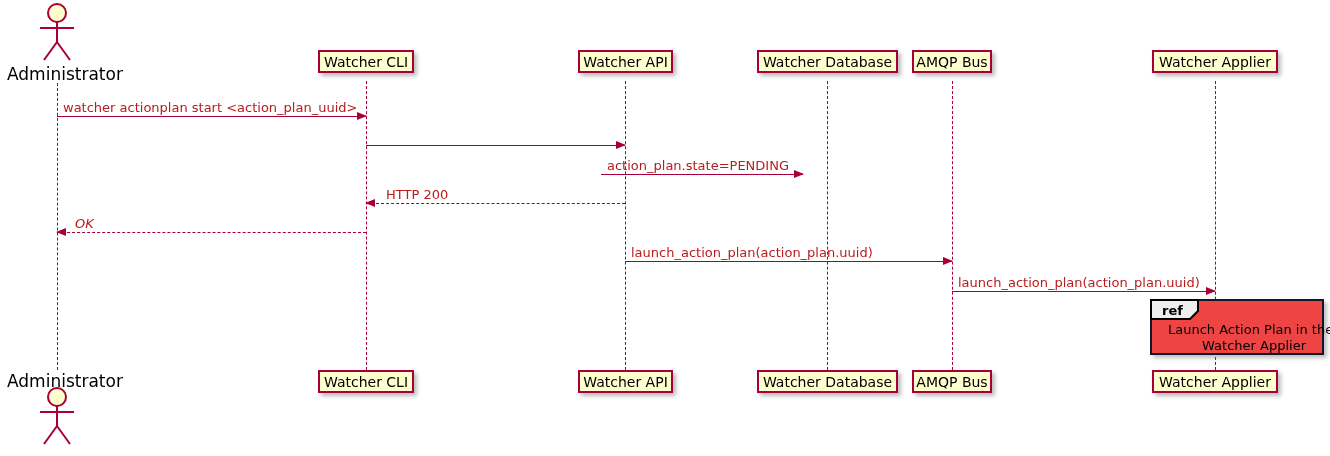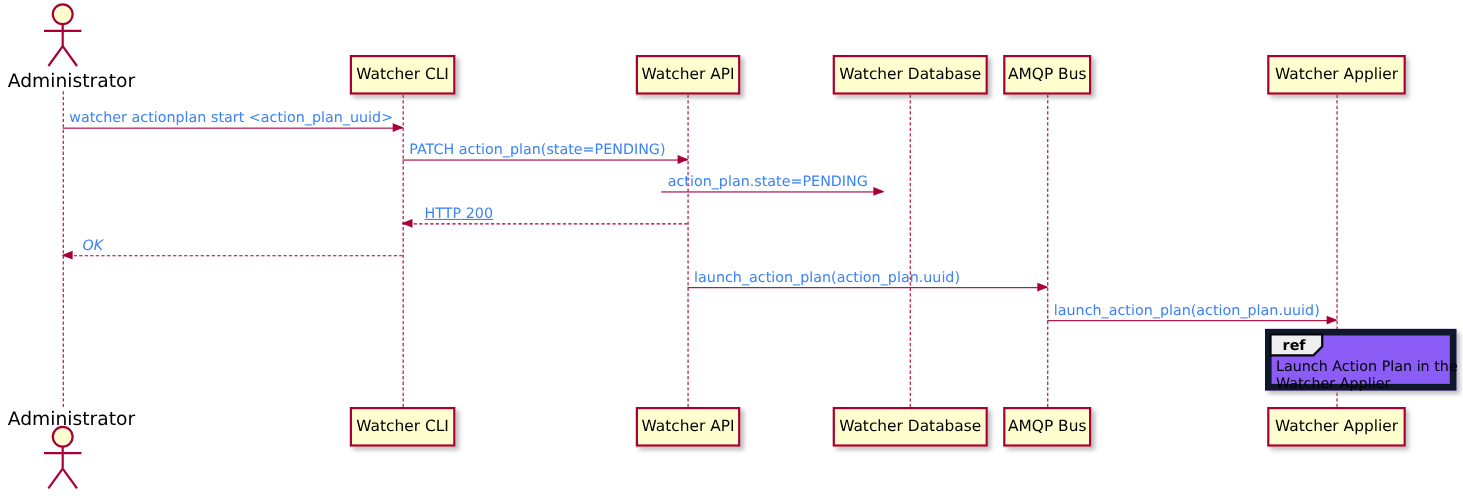--- a/index.html
+++ b/index.html
@@ -7,21 +7,21 @@
     position:relative;
     width:1330px;height:456px;
     background:#ffffff;
     font-family:"DejaVu Sans", sans-serif;
     color:#000;
     overflow:hidden;
   }
   
   .pbox{
     position:absolute;
-    height:36px;
+    height:23px;
     box-sizing:border-box;
     background:#FEFECE;
     border:2px solid #A80036;
     box-shadow:3px 3px 4px rgba(110,110,110,0.45);
     display:flex;align-items:center;justify-content:center;
     font-size:14px;
     white-space:nowrap;
   }
   
   .lifeline{
@@ -33,45 +33,46 @@
   
   .actor-label{
     position:absolute;
     width:100px;text-align:center;
     font-size:17px;white-space:nowrap;
   }
   
   .msg{position:absolute;height:18px;}
   .mlabel{
     position:absolute;top:0;left:6px;
-    font-size:13px;white-space:nowrap;color:#3b82f6;text-align:right;
+    font-size:13px;white-space:nowrap;color:#b91c1c;text-align:right;
   }
   .mline{
     position:absolute;top:16px;left:0;right:0;height:0;
     border-top:1px solid #A80036;
   }
   .mline.dashed{border-top-style:dashed;}
   .ah{position:absolute;top:12px;width:0;height:0;
     border-top:4.5px solid transparent;border-bottom:4.5px solid transparent;}
   .ah.right{right:-1px;border-left:10px solid #A80036;}
   .ah.left{left:-1px;border-right:10px solid #A80036;}
   
   .ref-box{
     position:absolute;
     box-sizing:border-box;
-    background:#8b5cf6;
-    border:6px solid #0f172a;
+    background:#ef4444;
+    border:2px solid #0f172a;
     box-shadow:3px 3px 4px rgba(110,110,110,0.45);
   }
   .ref-tab{position:absolute;left:-2px;top:-2px;}
   .ref-body{
     margin-top:20px;
-    padding:1px 4px;
+    padding:1px 16px;
     font-size:13px;line-height:16px;
     white-space:nowrap;
+    text-align:right;
   }
 </style>
 </head>
 <body>
 
 <div id="canvas">
 
   <div class="lifeline" style="left:57px;top:83px;height:287px;"></div>
   <div class="lifeline" style="left:366px;"></div>
   <div class="lifeline" style="left:625px;"></div>
@@ -104,33 +105,32 @@
     <span>Watcher Applier</span>
   </div>
 
   <div class="msg" style="left:57px;top:100px;width:309px;">
     <span class="mlabel">watcher actionplan start &lt;action_plan_uuid&gt;</span>
     <div class="mline"></div>
     <div class="ah right"></div>
   </div>
 
   <div class="msg" style="left:366px;top:129px;width:259px;">
-    <span class="mlabel">PATCH action_plan(state=PENDING)</span>
     <div class="mline"></div>
     <div class="ah right"></div>
   </div>
 
   <div class="msg" style="left:601px;top:158px;width:202px;">
     <span class="mlabel">action_plan.state=PENDING</span>
     <div class="mline"></div>
     <div class="ah right"></div>
   </div>
 
   <div class="msg" style="left:366px;top:187px;width:259px;">
-    <span class="mlabel" style="left:20px;text-decoration:underline;">HTTP 200</span>
+    <span class="mlabel" style="left:20px;">HTTP 200</span>
     <div class="mline dashed"></div>
     <div class="ah left"></div>
   </div>
 
   <div class="msg" style="left:57px;top:216px;width:309px;font-style:italic;">
     <span class="mlabel" style="left:18px;">OK</span>
     <div class="mline dashed"></div>
     <div class="ah left"></div>
   </div>
 

